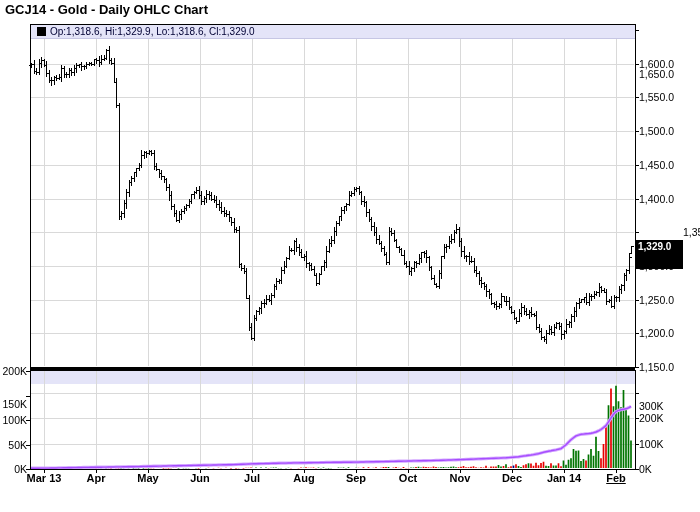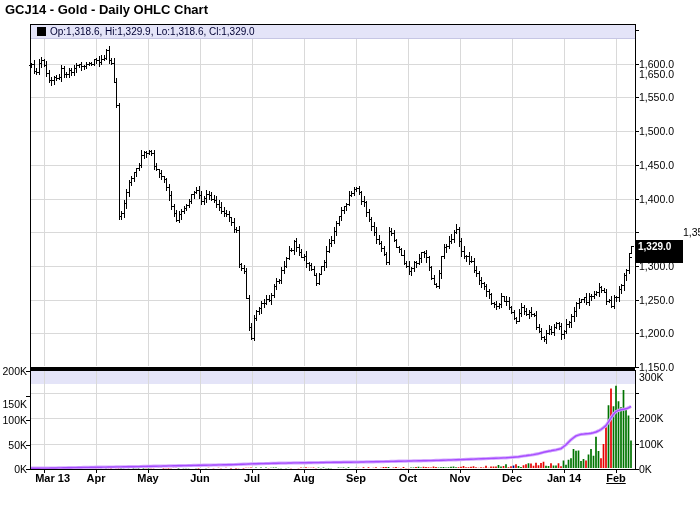--- a/index.html
+++ b/index.html
@@ -11,21 +11,21 @@
                 border-bottom:1px solid #c6c6e4;display:flex;align-items:center;font-size:10px;
                 color:#000033;white-space:nowrap;}
   #main-legend{top:25px;}
   #vol-legend{top:371px;}
   .sq{display:inline-block;width:7px;height:7px;border:1px solid #000;margin:0 4px 0 6px;flex:0 0 auto;}
   .lbl{position:absolute;font-size:10.5px;color:#000;}
   .lbl.right{left:639px;}
   .lbl.leftax{width:26px;text-align:right;left:1px;}
   .month-lbl{position:absolute;top:472px;width:52px;margin-left:-26px;text-align:center;
              font-size:11px;font-weight:bold;color:#000;}
-  #price-marker{position:absolute;left:636px;top:240px;width:45px;height:23px;background:#000;
+  #price-marker{position:absolute;left:636px;top:240px;width:45px;height:29px;background:#000;
                 color:#fff;font-size:10px;font-weight:bold;line-height:13px;padding-left:2px;}
 </style>
 </head>
 <body>
 
 <div id="stage">
   <div id="chart-title">GCJ14 - Gold - Daily OHLC Chart</div>
 
   <svg id="chart-svg" width="700" height="512">
       <rect x="31" y="25" width="604" height="13" fill="#e4e4f8"></rect>
@@ -58,30 +58,30 @@
       <span class="lbl right" style="top: 57.7px;">1,600.0</span>
       <span class="lbl right" style="top: 91.4px;">1,550.0</span>
       <span class="lbl right" style="top: 125.1px;">1,500.0</span>
       <span class="lbl right" style="top: 158.8px;">1,450.0</span>
       <span class="lbl right" style="top: 192.5px;">1,400.0</span>
       <span class="lbl right" style="top: 226.2px; margin-left: 44px;">1,350.0</span>
       <span class="lbl right" style="top: 259.9px;">1,300.0</span>
       <span class="lbl right" style="top: 293.6px;">1,250.0</span>
       <span class="lbl right" style="top: 327.3px;">1,200.0</span>
       <span class="lbl right" style="top: 361px; text-align: center;">1,150.0</span>
-      <span class="lbl right" style="top: 371px;">300K</span>
+      <span class="lbl right" style="top: 400px;">300K</span>
       <span class="lbl right" style="top: 412px;">200K</span>
       <span class="lbl right" style="top: 437.5px;">100K</span>
       <span class="lbl right" style="top: 463px;">0K</span>
       <span class="lbl leftax" style="top: 365px;">200K</span>
       <span class="lbl leftax" style="top: 398px;">150K</span>
       <span class="lbl leftax" style="top: 414px;">100K</span>
       <span class="lbl leftax" style="top: 438.5px;">50K</span>
       <span class="lbl leftax" style="top: 463px;">0K</span>
-      <span class="month-lbl" style="left: 44px; text-align: right;">Mar 13</span>
+      <span class="month-lbl" style="left: 44px;">Mar 13</span>
       <span class="month-lbl" style="left: 96px;">Apr</span>
       <span class="month-lbl" style="left: 148px;">May</span>
       <span class="month-lbl" style="left: 200px;">Jun</span>
       <span class="month-lbl" style="left: 252px;">Jul</span>
       <span class="month-lbl" style="left: 304px;">Aug</span>
       <span class="month-lbl" style="left: 356px;">Sep</span>
       <span class="month-lbl" style="left: 408px;">Oct</span>
       <span class="month-lbl" style="left: 460px; text-align: center;">Nov</span>
       <span class="month-lbl" style="left: 512px;">Dec</span>
       <span class="month-lbl" style="left: 564px;">Jan 14</span>

